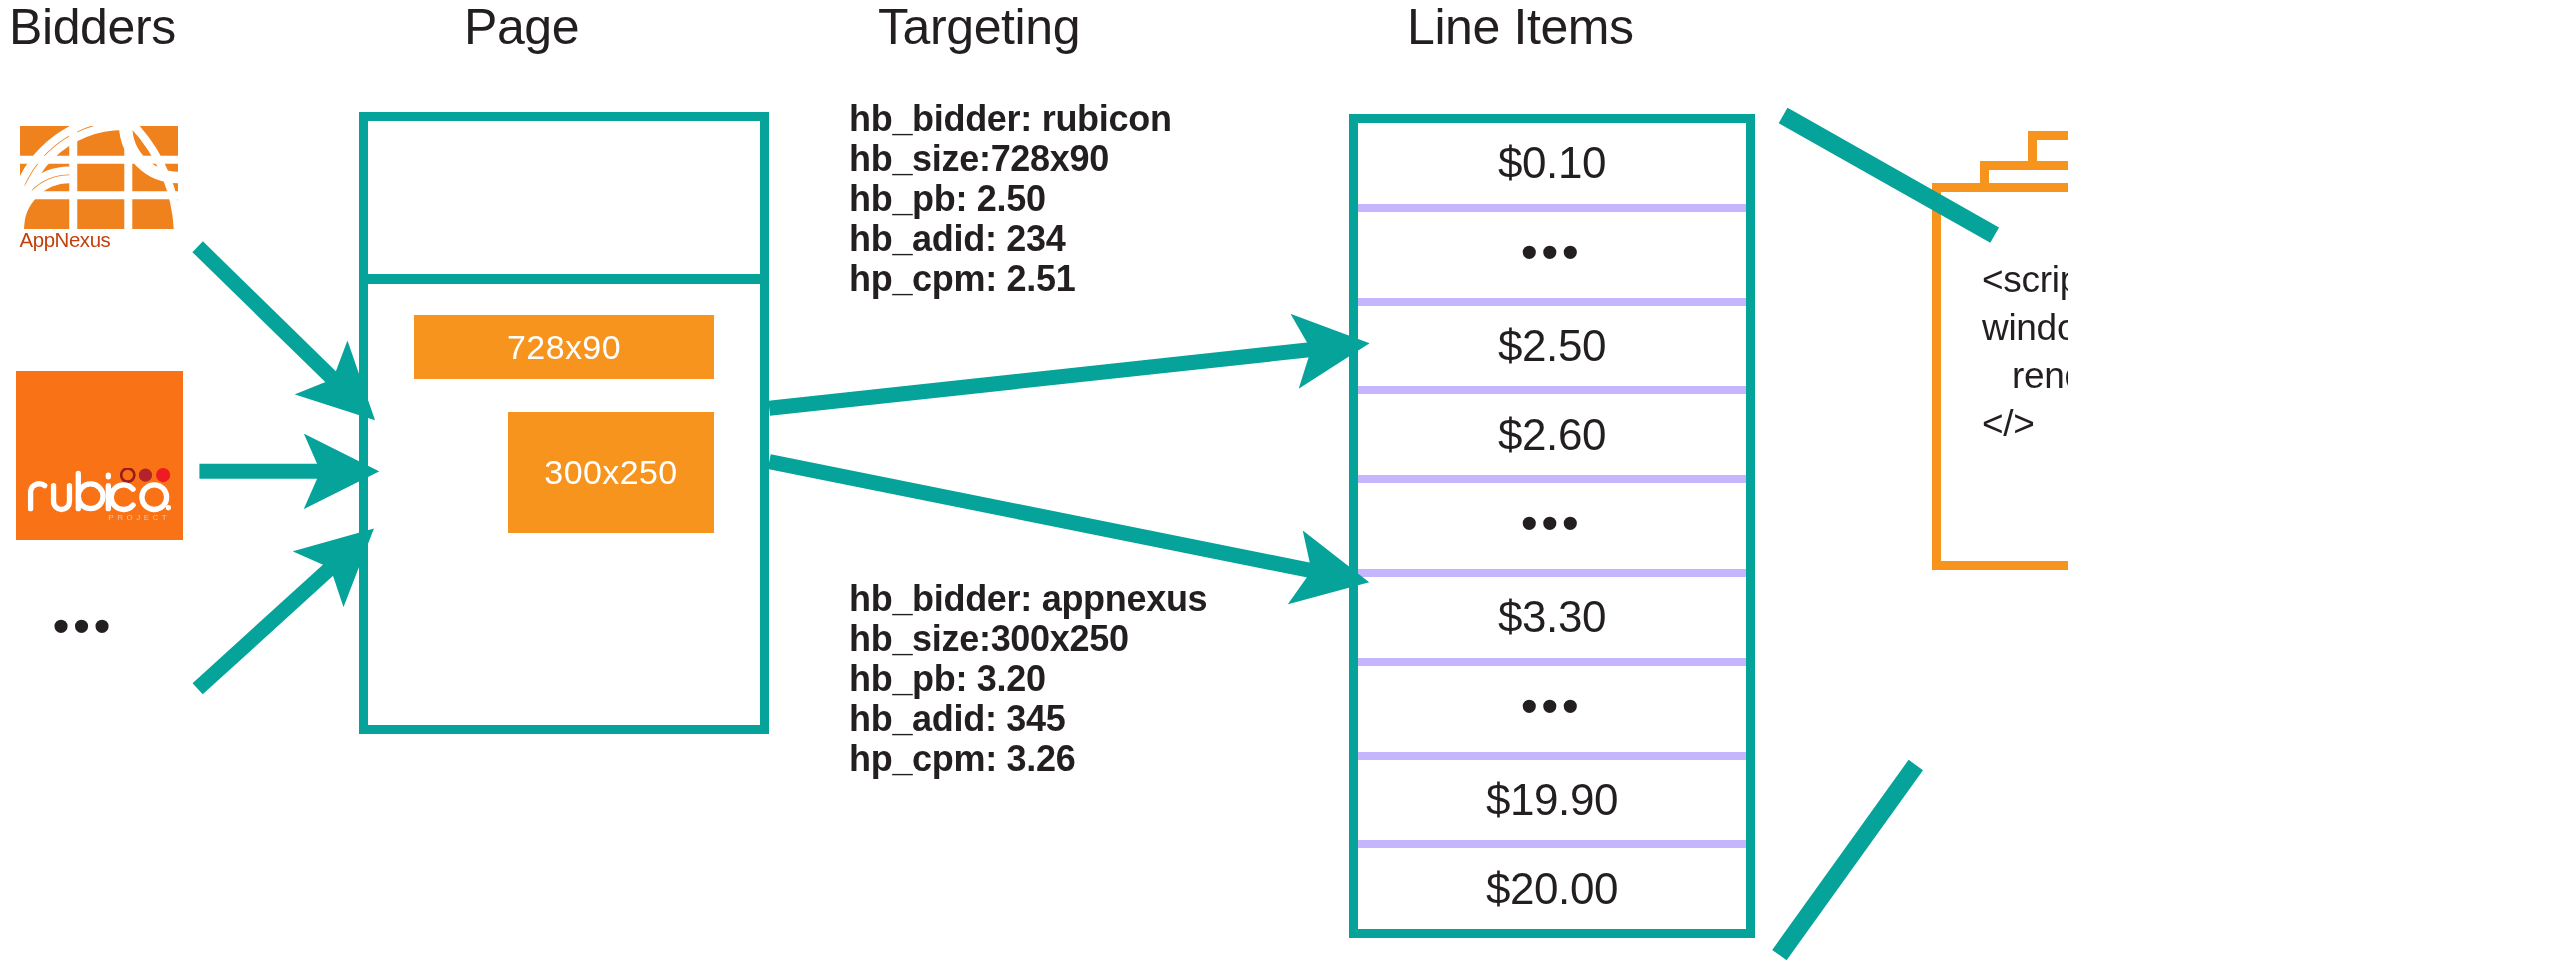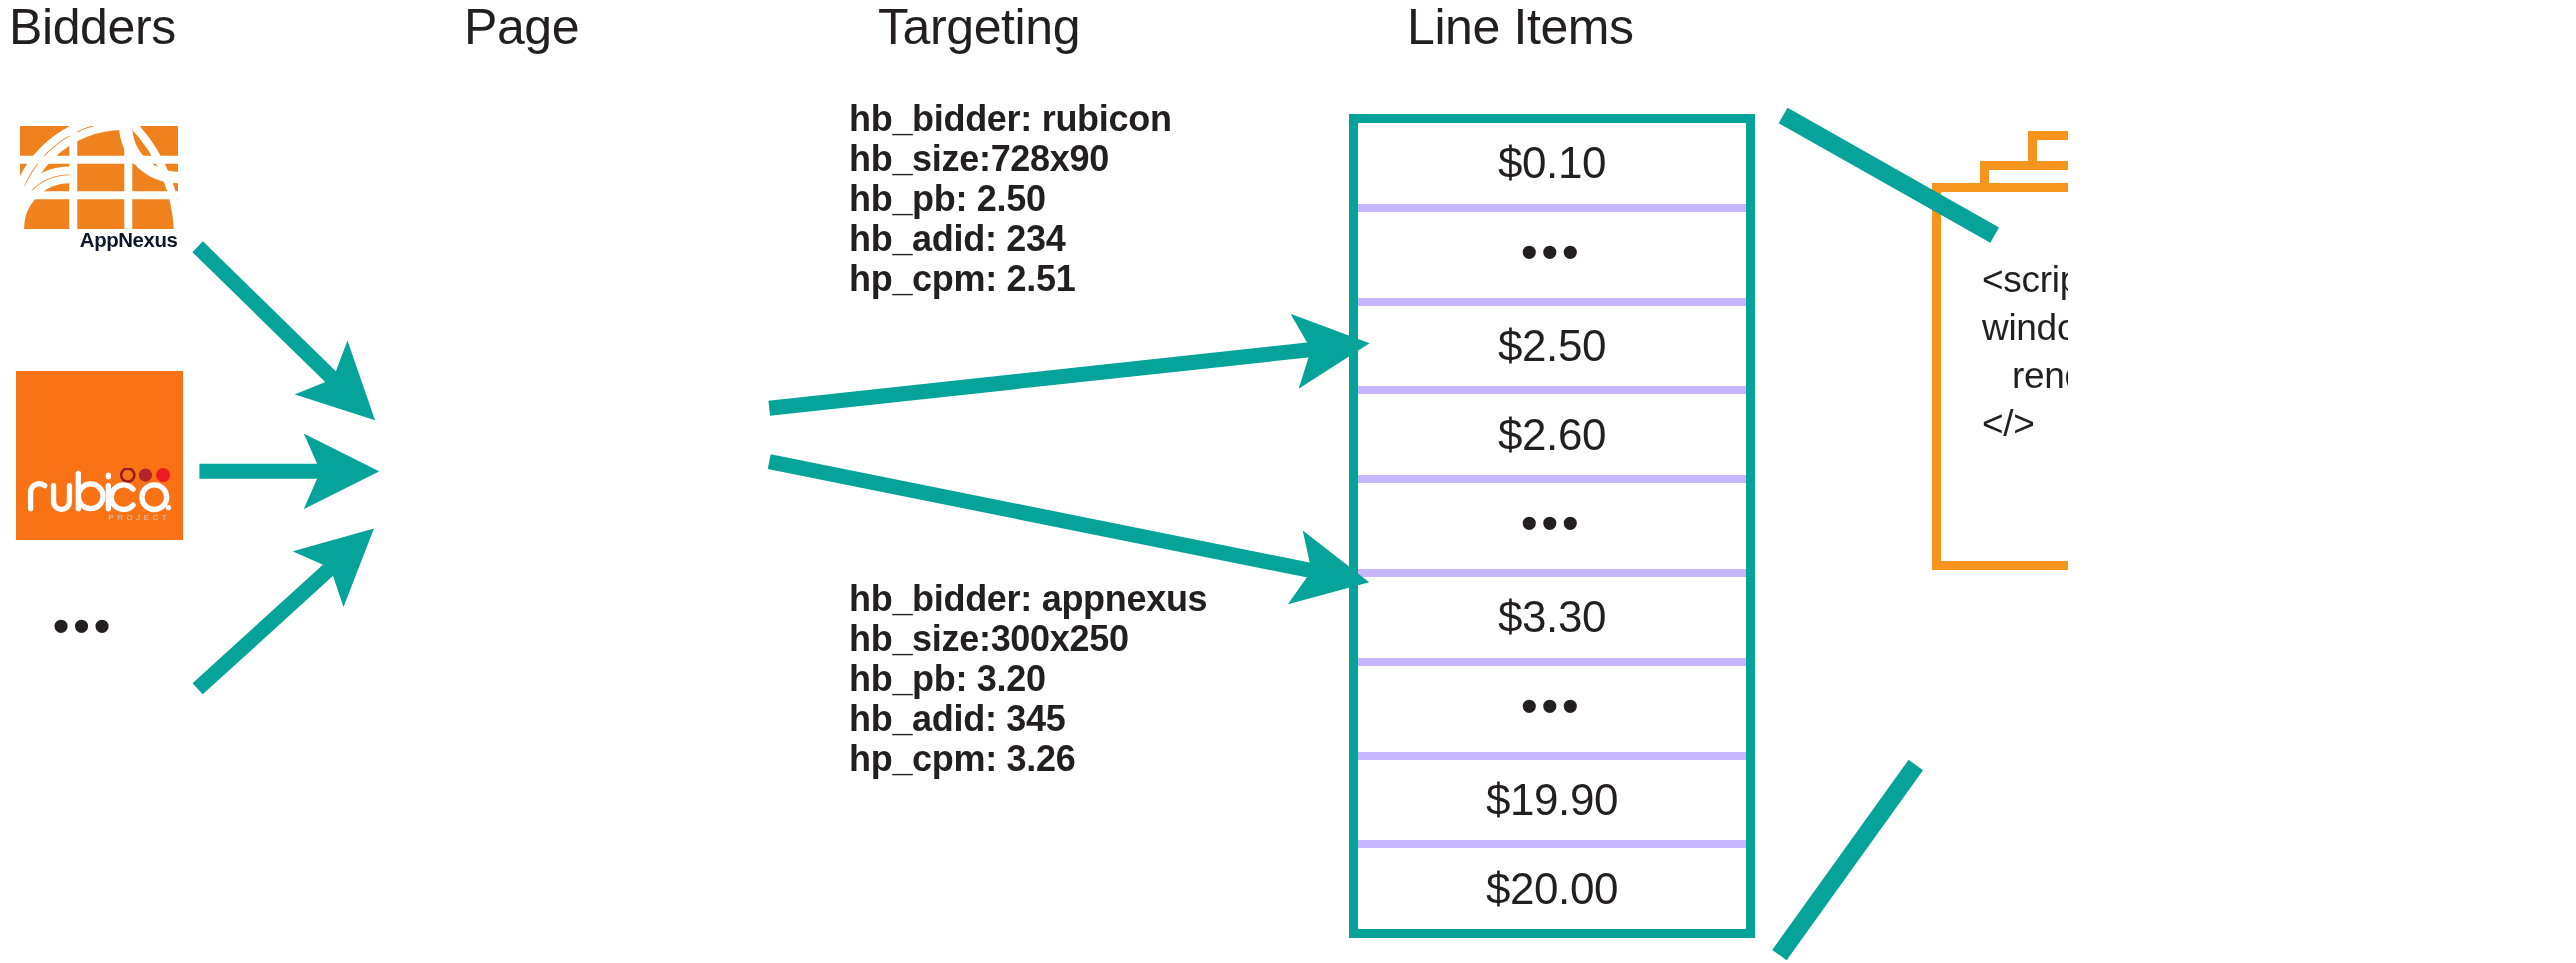--- a/index.html
+++ b/index.html
@@ -39,24 +39,24 @@
     position: absolute;
     left: 0; top: 0;
     width: 158px;
     height: 103px;
   }
   #appnexus-label {
     position: absolute;
     left: 0;
     top: 103px;
     width: 158px;
-    text-align: right;
+    text-align: left;
     font-size: 20.4px;
-    font-weight: bold;
-    color: #0f172a;
+    font-weight: normal;
+    color: #c2410c;
     letter-spacing: -0.4px;
   }
 
   #rubicon-logo {
     position: absolute;
     left: 16px;
     top: 371px;
     width: 167px;
     height: 169px;
     background: #f97316;
@@ -253,20 +253,25 @@
         <path d="M 122 24 A 14 14 0 1 0 122 42"></path>
         <path d="M 132 33 A 14 14 0 1 1 160 33 A 14 14 0 1 1 132 33"></path>
       </g>
       <circle cx="162" cy="45" r="3" fill="#ffffff"></circle>
       <text x="94" y="59" font-family="Liberation Sans, sans-serif" font-size="9" letter-spacing="4" fill="#cccccc">PROJECT</text>
     </svg>
   </div>
 
   <div id="bidders-ellipsis">•••</div>
 
+  <div id="page-box">
+    <div id="page-divider"></div>
+    <div class="ad-slot" id="slot-728x90">728x90</div>
+    <div class="ad-slot" id="slot-300x250">300x250</div>
+  </div>
 
   <div class="target-block" id="targeting-block-1">hb_bidder: rubicon
 hb_size:728x90
 hb_pb: 2.50
 hb_adid: 234
 hp_cpm: 2.51</div>
   <div class="target-block" id="targeting-block-2">hb_bidder: appnexus
 hb_size:300x250
 hb_pb: 3.20
 hb_adid: 345

